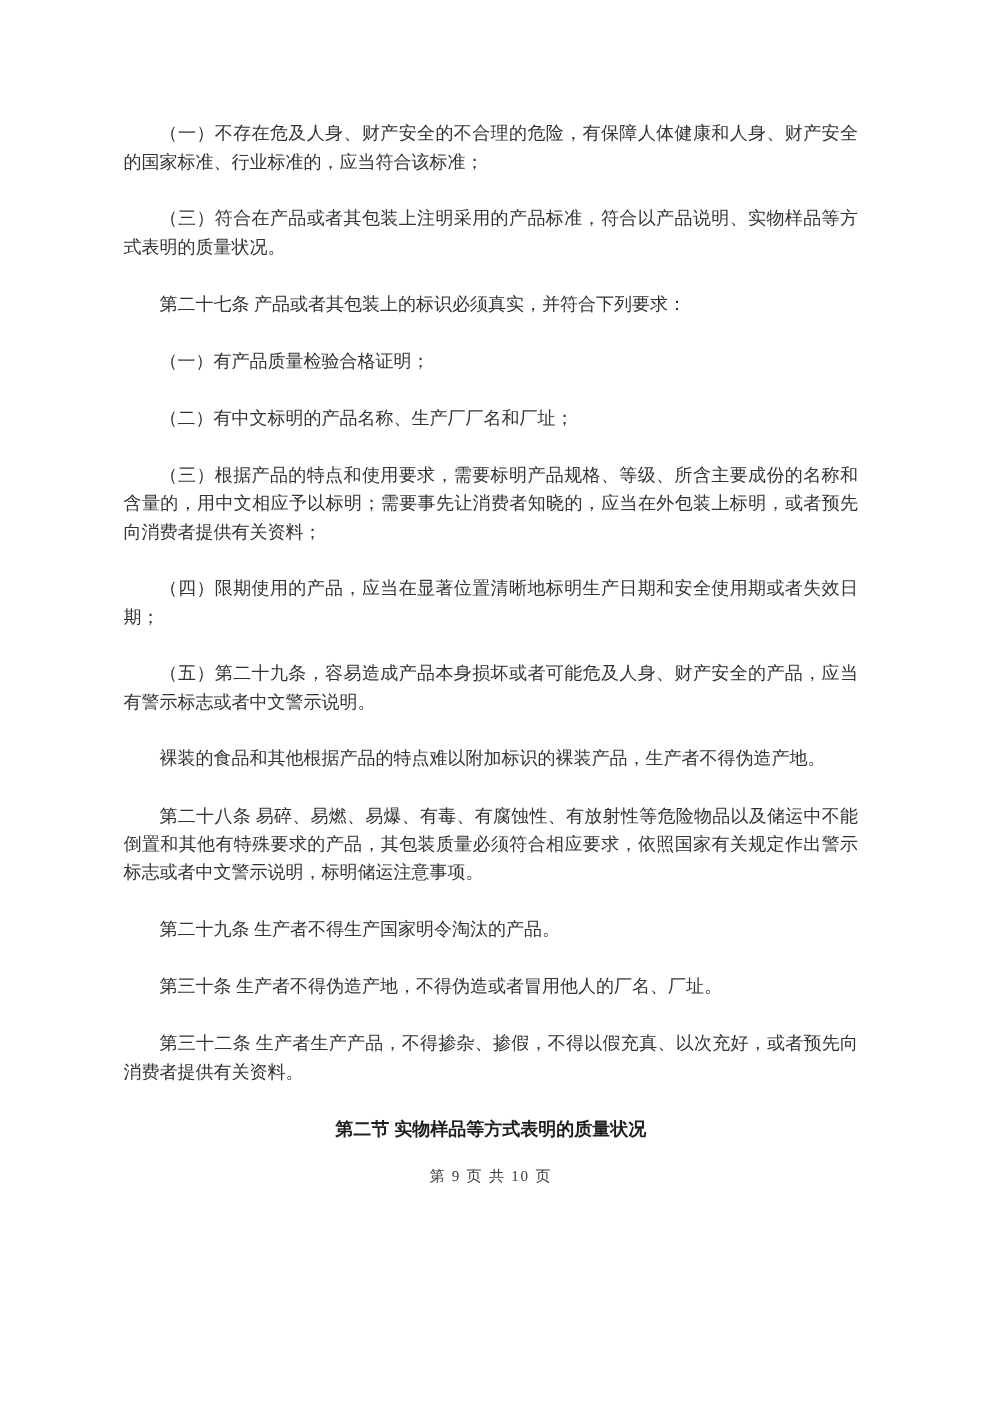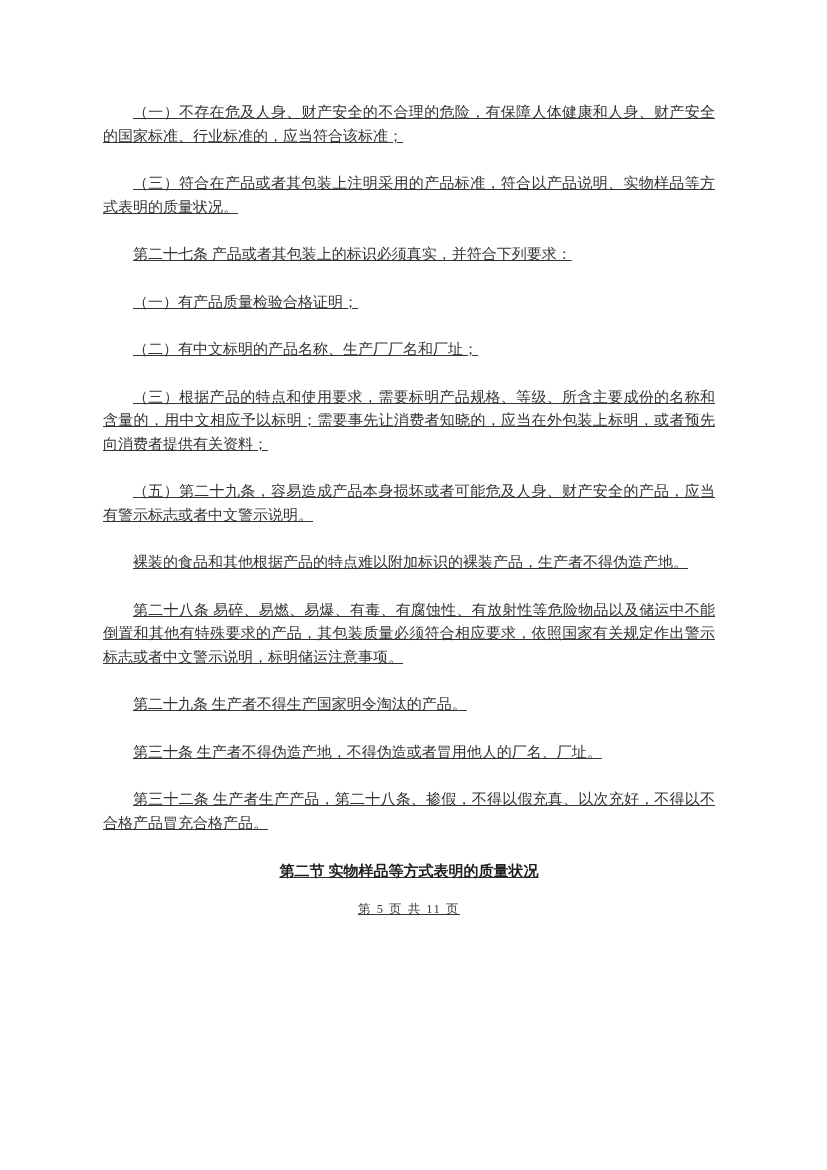--- a/index.html
+++ b/index.html
@@ -13,21 +13,20 @@
     overflow: hidden;
   }
   .doc-page {
     box-sizing: border-box;
     width: 827px;
     height: 1170px;
     padding: 101px 112px 0 103px;
     background: #ffffff;
     font-family: "Liberation Serif", "DejaVu Serif", serif;
     color: #333333;
-    text-decoration: underline;
   }
   .para {
     font-size: 15px;
     line-height: 23.5px;
     text-align: justify;
     text-indent: 2em;
     margin: 0 0 24px 0;
     word-break: break-all;
   }
   .section-heading {
@@ -51,23 +50,24 @@
 </head>
 <body>
 
 <div class="doc-page">
   <p class="para">（一）不存在危及人身、财产安全的不合理的危险，有保障人体健康和人身、财产安全的国家标准、行业标准的，应当符合该标准；</p>
   <p class="para">（三）符合在产品或者其包装上注明采用的产品标准，符合以产品说明、实物样品等方式表明的质量状况。</p>
   <p class="para">第二十七条 产品或者其包装上的标识必须真实，并符合下列要求：</p>
   <p class="para">（一）有产品质量检验合格证明；</p>
   <p class="para">（二）有中文标明的产品名称、生产厂厂名和厂址；</p>
   <p class="para">（三）根据产品的特点和使用要求，需要标明产品规格、等级、所含主要成份的名称和含量的，用中文相应予以标明；需要事先让消费者知晓的，应当在外包装上标明，或者预先向消费者提供有关资料；</p>
+  <p class="para">（四）限期使用的产品，应当在显著位置清晰地标明生产日期和安全使用期或者失效日期；</p>
   <p class="para">（五）第二十九条，容易造成产品本身损坏或者可能危及人身、财产安全的产品，应当有警示标志或者中文警示说明。</p>
   <p class="para">裸装的食品和其他根据产品的特点难以附加标识的裸装产品，生产者不得伪造产地。</p>
   <p class="para">第二十八条 易碎、易燃、易爆、有毒、有腐蚀性、有放射性等危险物品以及储运中不能倒置和其他有特殊要求的产品，其包装质量必须符合相应要求，依照国家有关规定作出警示标志或者中文警示说明，标明储运注意事项。</p>
   <p class="para">第二十九条 生产者不得生产国家明令淘汰的产品。</p>
   <p class="para">第三十条 生产者不得伪造产地，不得伪造或者冒用他人的厂名、厂址。</p>
-  <p class="para">第三十二条 生产者生产产品，第二十八条、掺假，不得以假充真、以次充好，不得以不合格产品冒充合格产品。</p>
+  <p class="para">第三十二条 生产者生产产品，不得掺杂、掺假，不得以假充真、以次充好，或者预先向消费者提供有关资料。</p>
 
   <h2 class="section-heading">第二节 实物样品等方式表明的质量状况</h2>
 
-  <div class="page-footer">第 5 页 共 11 页</div>
+  <div class="page-footer">第 9 页 共 10 页</div>
 </div>
 
 </body></html>

